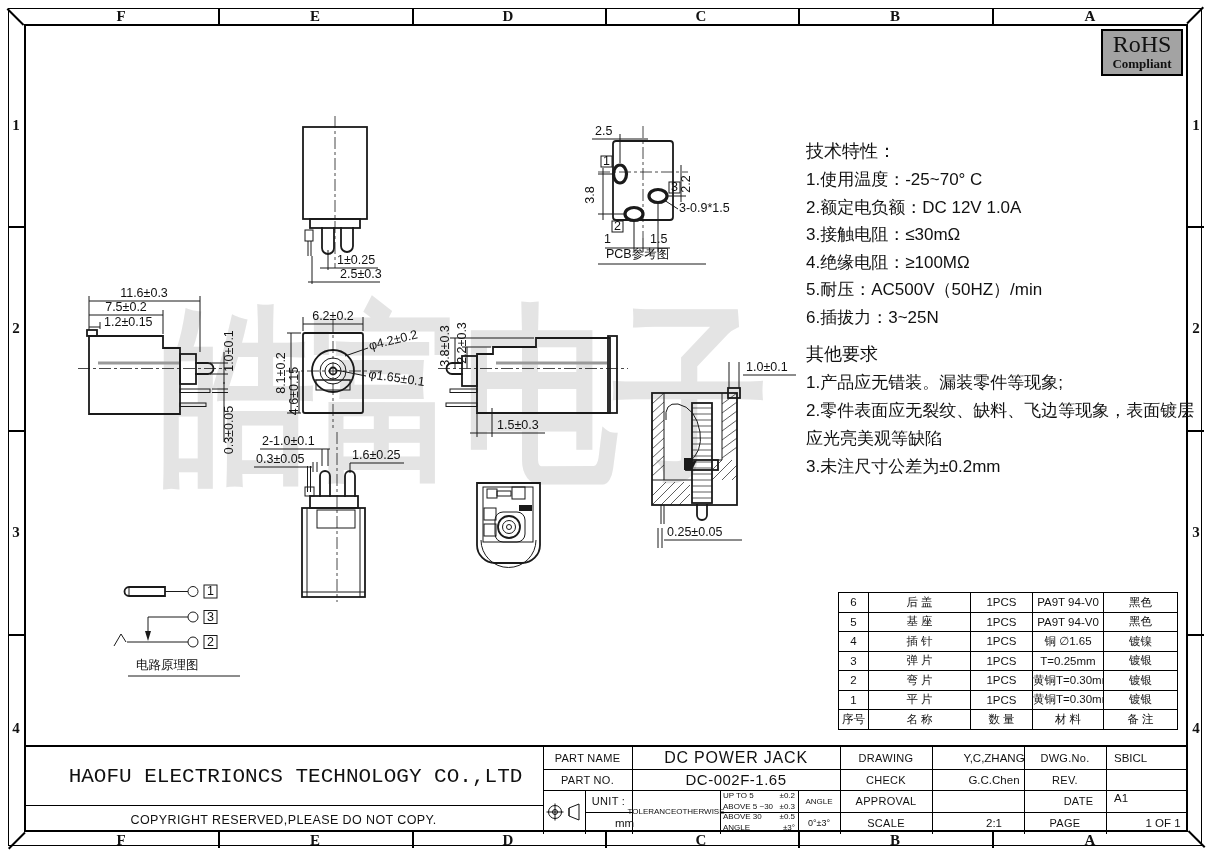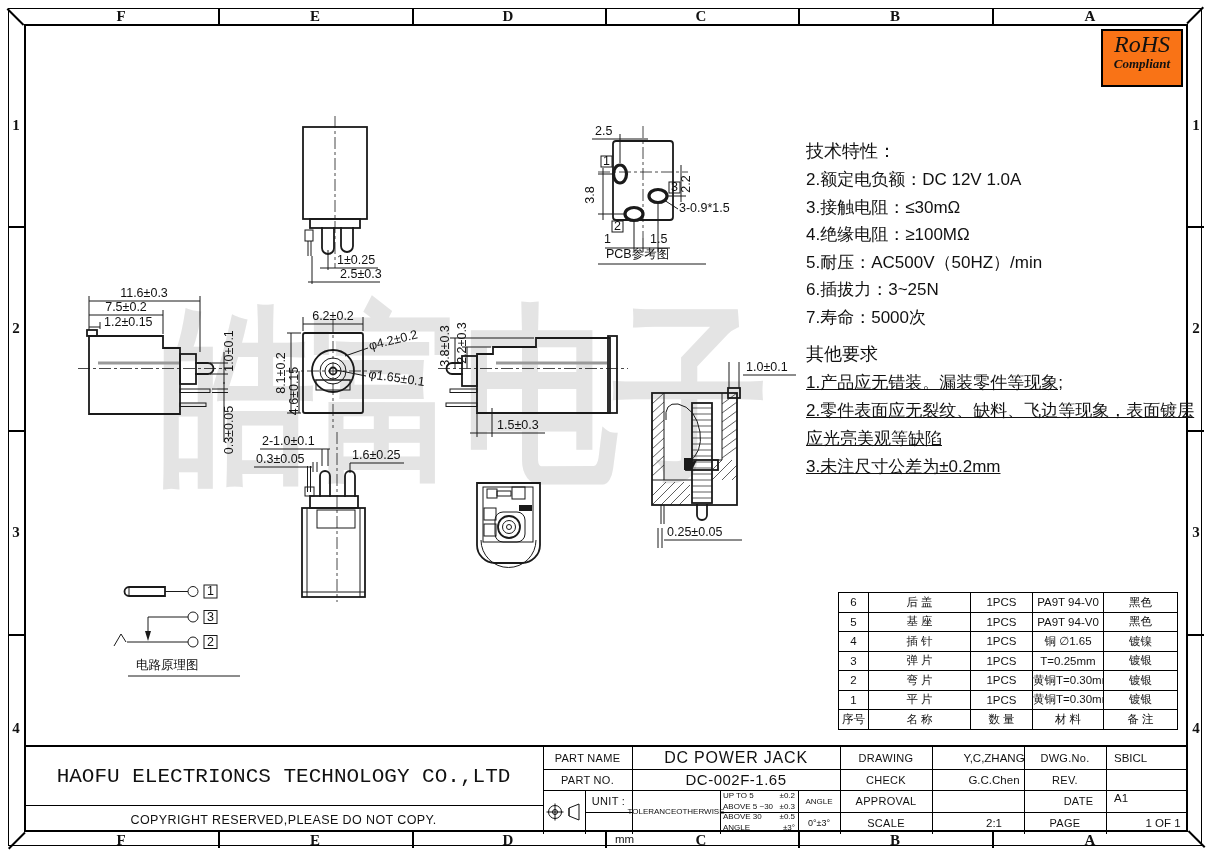--- a/index.html
+++ b/index.html
@@ -16,29 +16,29 @@
   .zv { width:1.5px; height:16px; background:#000; }
   .zh { width:16px; height:1.5px; background:#000; }
   .diag { width:22.6px; height:1.5px; background:#000; transform-origin:0 0; }
   
   .watermark {
     left:160px; top:300px; font-size:190px; font-weight:bold; line-height:1;
     color:#e4e4e4; letter-spacing:-6px; transform:scaleX(0.82); transform-origin:left top;
     z-index:0; white-space:nowrap; user-select:none;
   }
   
-  .rohs { left:1101px; top:29px; width:82px; height:58px; border:2.5px solid #000; box-sizing:border-box;
-          text-align:center; z-index:2; background:#f97316;font-style:italic; }
+  .rohs { left:1101px; top:29px; width:82px; height:47px; border:2.5px solid #000; box-sizing:border-box;
+          text-align:center; z-index:2; background:#a3a3a3; }
   .rohs-l1 { font-family:"Liberation Serif",serif; font-size:24px; line-height:26px; }
   .rohs-l2 { font-family:"Liberation Serif",serif; font-weight:bold; font-size:13px; line-height:14px; }
   
   .notes { left:806px; top:136px; width:398px; z-index:2; }
   .notes .nt-title { font-size:18px; line-height:30px; }
   .notes .nt-item { font-size:17px; line-height:27.5px; }
-  .notes .nt-item2 { font-size:17px; line-height:28px;text-decoration:underline; }
+  .notes .nt-item2 { font-size:17px; line-height:28px; }
   .notes .nt-gap { height:8px; }
   
   .bom { left:838px; top:592px; z-index:2; }
   .bom table { border-collapse:collapse; table-layout:fixed; width:339px; background:transparent; }
   .bom td { border:1.2px solid #000; height:18.5px; text-align:center; font-size:11.5px; padding:0; overflow:hidden; white-space:nowrap; }
   
   .tblock { left:24px; top:745px; width:1164px; height:87px; border-top:2.5px solid #000; box-sizing:border-box; z-index:2; }
   .tb-line-v { position:absolute; width:1.2px; background:#000; }
   .tb-line-h { position:absolute; height:1.2px; background:#000; }
   .tb-cell { position:absolute; display:flex; align-items:center; justify-content:center; box-sizing:border-box; }
@@ -118,26 +118,26 @@
   <div class="abs znum" style="left:1189px;top:524px;">3</div>
   <div class="abs znum" style="left:1189px;top:720px;">4</div>
 
   <div class="abs rohs">
     <div class="rohs-l1">RoHS</div>
     <div class="rohs-l2">Compliant</div>
   </div>
 
   <div class="abs notes">
     <div class="nt-title">技术特性：</div>
+    <div class="nt-item">1.使用温度：-25~70° C</div>
     <div class="nt-item">2.额定电负额：DC 12V 1.0A</div>
     <div class="nt-item">3.接触电阻：≤30mΩ</div>
     <div class="nt-item">4.绝缘电阻：≥100MΩ</div>
     <div class="nt-item">5.耐压：AC500V（50HZ）/min</div>
     <div class="nt-item">6.插拔力：3~25N</div>
-    <div class="nt-item">7.寿命：5000次</div>
     <div class="nt-gap"></div>
     <div class="nt-title">其他要求</div>
     <div class="nt-item2">1.产品应无错装。漏装零件等现象;</div>
     <div class="nt-item2">2.零件表面应无裂纹、缺料、飞边等现象，表面镀层应光亮美观等缺陷</div>
     <div class="nt-item2">3.未注尺寸公差为±0.2mm</div>
   </div>
 
   <svg id="views" class="abs" viewBox="0 0 1212 856">
 
     <g>
@@ -435,21 +435,21 @@
     <div class="tb-line-v" style="left:1082px;top:0;height:87px;"></div>
     <div class="tb-line-v" style="left:561px;top:43px;height:44px;"></div>
     <div class="tb-line-v" style="left:696px;top:43px;height:44px;"></div>
     <div class="tb-line-v" style="left:774px;top:43px;height:44px;"></div>
     <div class="tb-line-h" style="left:519px;top:22px;width:645px;"></div>
     <div class="tb-line-h" style="left:519px;top:43px;width:645px;"></div>
     <div class="tb-line-h" style="left:561px;top:65px;width:47px;"></div>
     <div class="tb-line-h" style="left:696px;top:65px;width:468px;"></div>
     <div class="tb-line-h" style="left:0;top:58px;width:519px;"></div>
 
-    <div class="tb-cell" style="left:0;top:0;width:519px;height:58px;">
+    <div class="tb-cell" style="left:12px;top:0;width:519px;height:58px;">
       <span class="company">HAOFU ELECTRIONCS TECHNOLOGY CO.,LTD</span>
     </div>
     <div class="tb-cell" style="left:0;top:58px;width:519px;height:29px;">
       <span class="copyright">COPYRIGHT RESERVED,PLEASE DO NOT COPY.</span>
     </div>
 
     <div class="tb-cell tb-label" style="left:519px;top:0;width:89px;height:22px;">PART NAME</div>
     <div class="tb-cell partname" style="left:608px;top:0;width:208px;height:22px;">DC POWER JACK</div>
     <div class="tb-cell tb-label" style="left:816px;top:0;width:92px;height:22px;">DRAWING</div>
     <div class="tb-cell tb-val" style="left:908px;top:0;width:92px;height:22px;">Y,C,ZHANG</div>
@@ -469,21 +469,21 @@
           <circle cx="9" cy="11" r="6.5"></circle>
             <circle cx="9" cy="11" r="2.5"></circle>
           <line x1="0.5" y1="11" x2="17.5" y2="11"></line>
             <line x1="9" y1="2.5" x2="9" y2="19.5"></line>
           <path d="M23,7 L33,3 L33,19 L23,15 Z"></path>
             <line x1="23" y1="7" x2="23" y2="15"></line>
         </g>
       </svg>
     </div>
     <div class="tb-cell tb-label" style="left:561px;top:43px;width:47px;height:22px;">UNIT :</div>
-    <div class="tb-cell tb-val" style="left:561px;top:65px;width:47px;height:22px;margin-top:16px;">mm</div>
+    <div class="tb-cell tb-val" style="left:561px;top:65px;width:47px;height:22px;">mm</div>
     <div class="tb-cell" style="left:608px;top:43px;width:88px;height:44px;flex-direction:row;">
       <div class="tolmini">TOLERANCE</div>
       <div class="tolmini">OTHERWISE</div>
     </div>
     <div class="tb-cell" style="left:696px;top:43px;width:78px;height:44px;flex-direction:column;justify-content:center;align-items:stretch;">
       <div class="tolrow">
           <span>UP TO 5</span>
           <span>±0.2</span>
         </div>
       <div class="tolrow">

